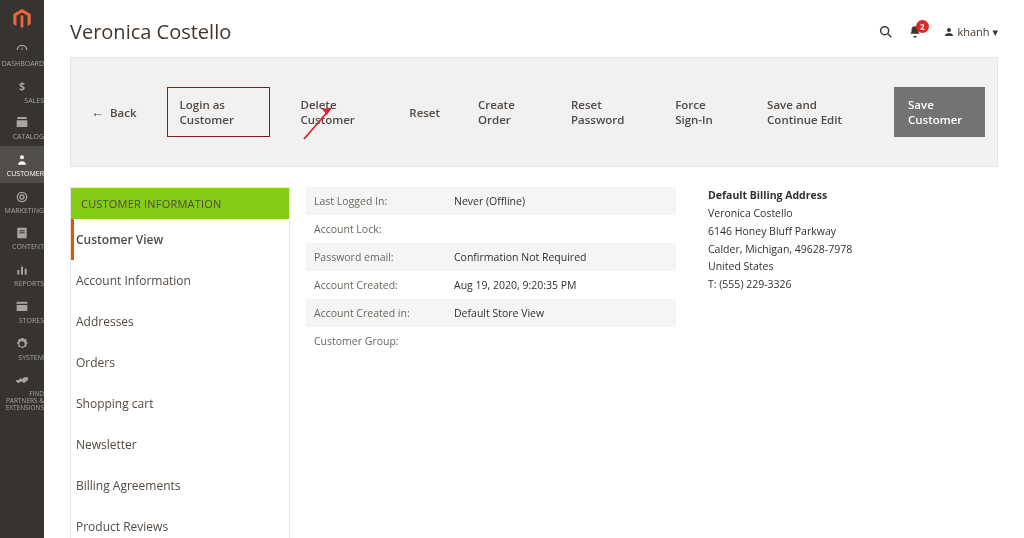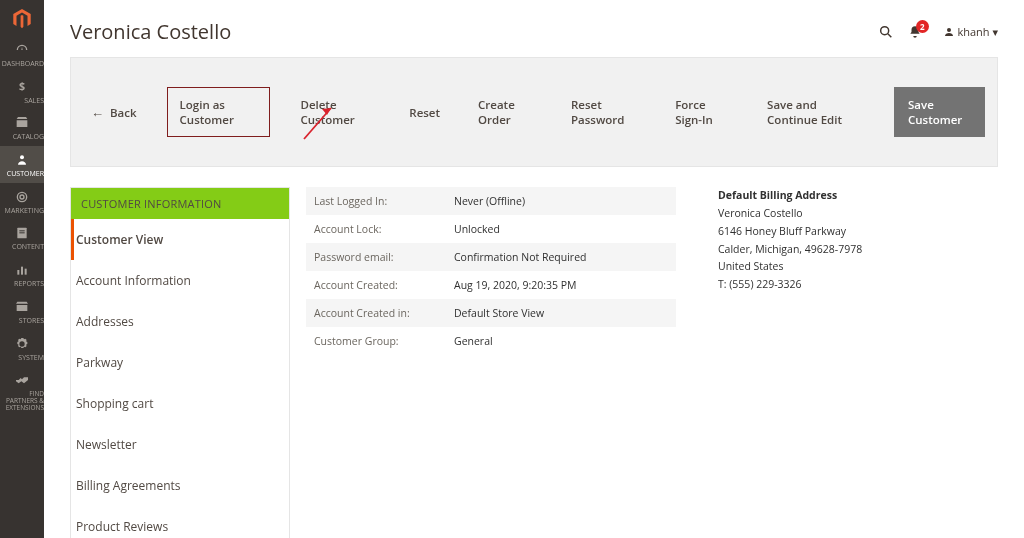--- a/index.html
+++ b/index.html
@@ -24,21 +24,21 @@
 .toolbar .login{border:1px solid #7f1d1d;padding:9px 12px}
 .toolbar .save{background:#737373;color:#fff;padding:10px 14px}
 .toolbar .arrow{position:absolute;left:228px;top:40px;pointer-events:none}
 .content{display:flex;gap:16px}
 .panel{width:220px;border:1px solid #e5e5e5}
 .panel .phdr{background:#84cc16;padding:8px 10px;font-size:11px;font-weight:400;color:#514943;letter-spacing:.2px}
 .panel .pitem{padding:12px 2px;font-size:12px;color:#514943;border-left:3px solid transparent;cursor:pointer}
 .panel .pitem.active{border-left-color:#eb5202;font-weight:600}
 .cmain{flex:1}
 .cmain h2{font-size:13px;font-weight:700;color:#41362f;margin:2px 0 14px}
-.crow{display:flex;gap:42px;align-items:flex-start}
+.crow{display:flex;gap:32px;align-items:flex-start}
 .tbl{width:370px}
 .tbl .tr{display:flex;font-size:10.5px}
 .tbl .tr .td{padding:7px 8px}
 .tbl .tr .td.k{width:140px;color:#6b665f}
 .tbl .tr .td.v{flex:1;color:#303030}
 .tbl .tr.s{background:#f5f5f5}
 .addr{font-size:10.5px;line-height:1.7;color:#303030}
 .addr .h{font-weight:700;}
 svg{display:block}
 </style>
@@ -181,54 +181,52 @@
           <path d="M32 10l-9 1 5 6 4-7Z" fill="#d9232d"></path>
         </svg>
     </div>
 
     <div class="content">
       <div class="panel">
         <div class="phdr">CUSTOMER INFORMATION</div>
         <div class="pitem active">Customer View</div>
         <div class="pitem">Account Information</div>
         <div class="pitem">Addresses</div>
-        <div class="pitem">Parkway</div>
+        <div class="pitem">Orders</div>
         <div class="pitem">Shopping cart</div>
         <div class="pitem">Newsletter</div>
         <div class="pitem">Billing Agreements</div>
         <div class="pitem">Product Reviews</div>
         <div class="pitem">Wish List</div>
       </div>
 
       <div class="cmain">
         <div class="crow">
           <div class="tbl">
             <div class="tr s">
                 <div class="td k">Last Logged In:</div>
                 <div class="td v">Never (Offline)</div>
               </div>
             <div class="tr">
                 <div class="td k">Account Lock:</div>
-                <div class="td v">Unlocked</div>
               </div>
             <div class="tr s">
                 <div class="td k">Password email:</div>
                 <div class="td v">Confirmation Not Required</div>
               </div>
             <div class="tr">
                 <div class="td k">Account Created:</div>
                 <div class="td v">Aug 19, 2020, 9:20:35 PM</div>
               </div>
             <div class="tr s">
                 <div class="td k">Account Created in:</div>
                 <div class="td v">Default Store View</div>
               </div>
             <div class="tr">
                 <div class="td k">Customer Group:</div>
-                <div class="td v">General</div>
               </div>
           </div>
           <div class="addr">
             <div class="h">Default Billing Address</div>
             <div>Veronica Costello</div>
             <div>6146 Honey Bluff Parkway</div>
             <div>Calder, Michigan, 49628-7978</div>
             <div>United States</div>
             <div>T: (555) 229-3326</div>
           </div>

